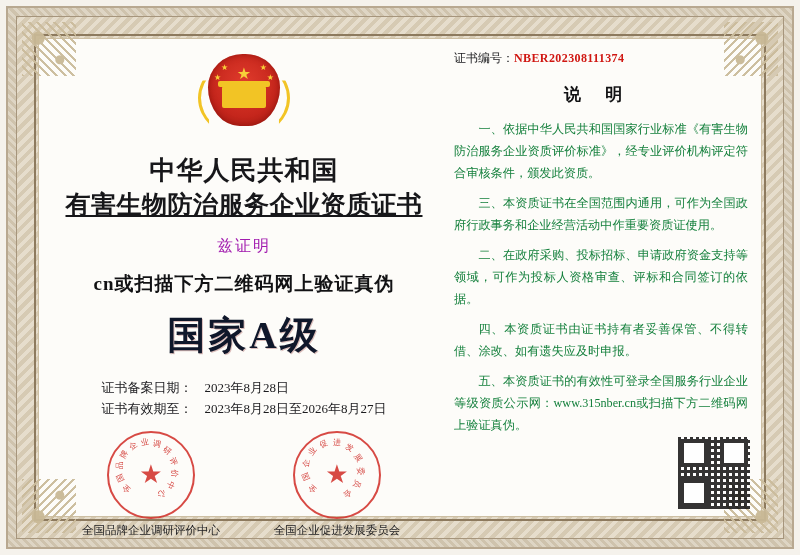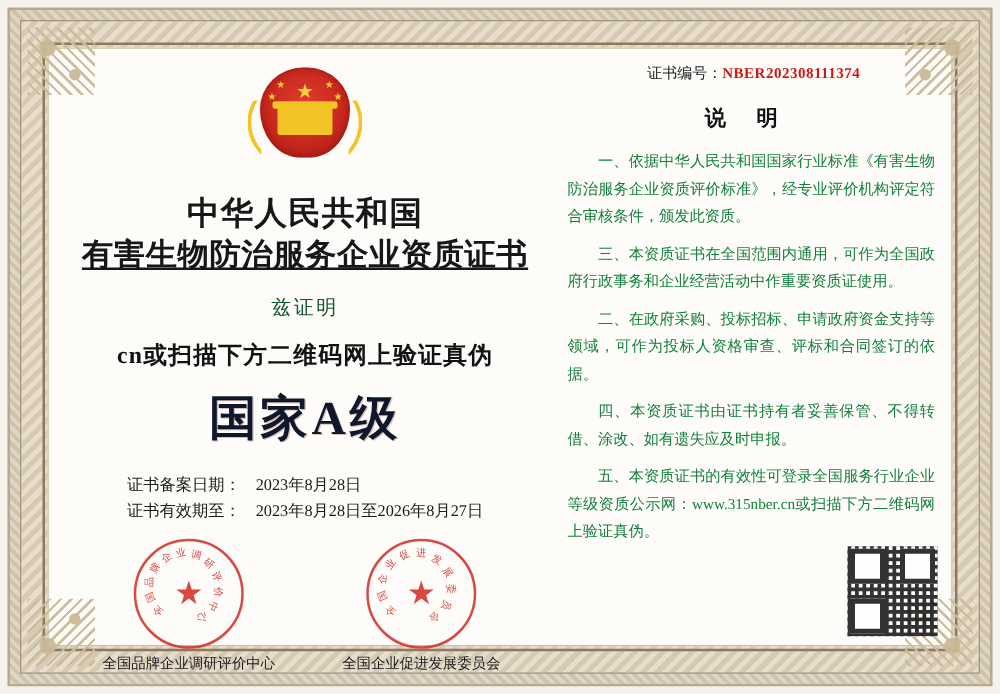--- a/index.html
+++ b/index.html
@@ -160,21 +160,21 @@
     font-size: 25px;
     line-height: 34px;
     color: #17171a;
     letter-spacing: 0.5px;
     text-decoration: underline;
   }
   .hereby {
     margin-top: 14px;
     font-family: "Liberation Serif", serif;
     font-size: 16px;
-    color: #14532d;
+    color: #a21caf;
     letter-spacing: 2px;
   }
   .company {
     margin-top: 14px;
     font-family: "Liberation Serif", serif;
     font-weight: bold;
     font-size: 19px;
     color: #121214;
     letter-spacing: 1px;
   }
@@ -249,21 +249,21 @@
   .seal-caption {
     margin-top: 4px;
     font-family: "Liberation Serif", serif;
     font-size: 11.5px;
     color: #1b1b1e;
     white-space: nowrap;
   }
 
   
   .cert-no {
-    text-align: center;
+    text-align: left;
     font-family: "Liberation Serif", serif;
     font-size: 12px;
     color: #1b1b1e;
     padding-top: 4px;
   }
   .cert-no .num {
     color: #d01712;
     font-weight: bold;
     letter-spacing: .4px;
   }

